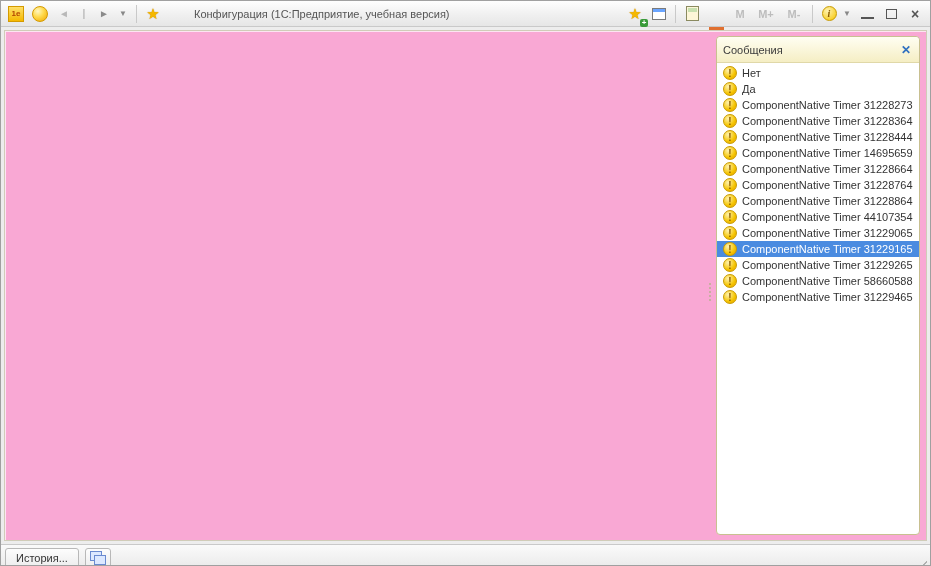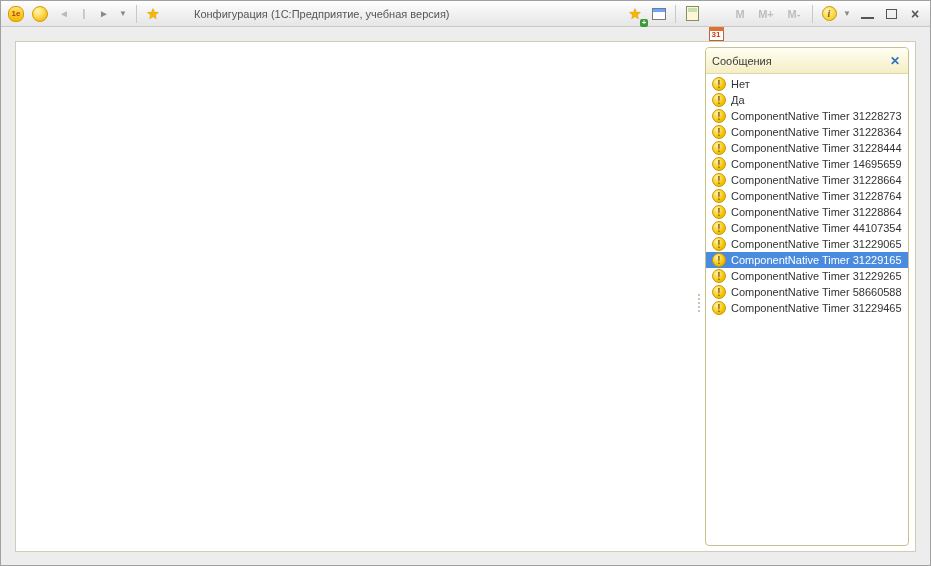--- a/index.html
+++ b/index.html
@@ -27,21 +27,21 @@
   .tb-btn {
     width: 22px; height: 22px;
     display: inline-flex; align-items:center; justify-content:center;
     border-radius: 3px;
   }
   .tb-sep { width:1px; height:18px; background:#c9c9c9; margin:0 3px; }
   .tb-spacer { flex:1; }
   .tb-title { color:#555; margin-left: 4px; padding-left: 24px; }
 
   .icon-1e {
-    width:16px;height:16px;border-radius:7px;
+    width:16px;height:16px;border-radius:0;
     background: linear-gradient(to bottom,#ffe06a,#f5b800);
     border:1px solid #d49a00;
     font-size:8px;font-weight:bold;color:#b34700;
     display:flex;align-items:center;justify-content:center;
   }
   .icon-circle {
     width:16px;height:16px;border-radius:50%;
     background: radial-gradient(circle at 35% 30%, #fff7c2 0%, #ffd94a 45%, #f0a500 100%);
     border:1px solid #d49a00;
   }
@@ -78,23 +78,23 @@
     display:flex;align-items:center;justify-content:center;font-style:italic;font-family:Georgia,serif;
   }
   .win-min{width:13px;height:2px;background:#555;margin-top:9px;}
   .win-max{width:11px;height:10px;border:1.5px solid #555;}
   .win-close{color:#555;font-weight:bold;font-size:14px;line-height:14px;}
 
   
   .workarea {
     position: relative;
     height: calc(100% - 26px - 27px);
-    background: #ffffff;
+    background: #f9a8d4;
     border: 1px solid #d0ccb8;
-    margin: 14px;
+    margin: 3px;
     box-shadow: inset 1px 1px 0 rgba(255,255,255,0.7);
   }
 
   
   .messages-panel {
     position: absolute;
     top: 5px; right: 6px; bottom: 5px;
     width: 204px;
     background: #fff;
     border: 1px solid #c8c090;

